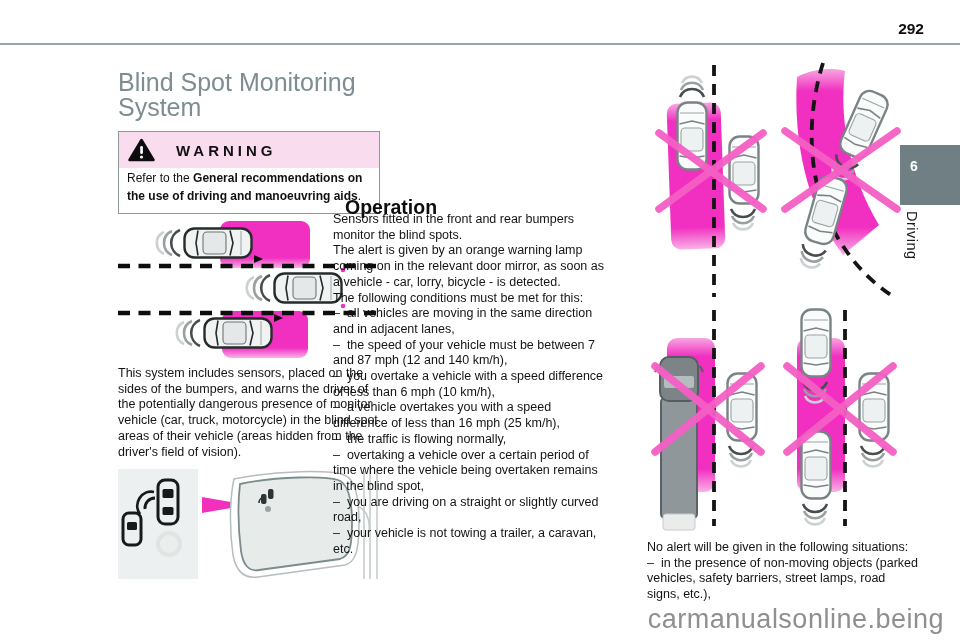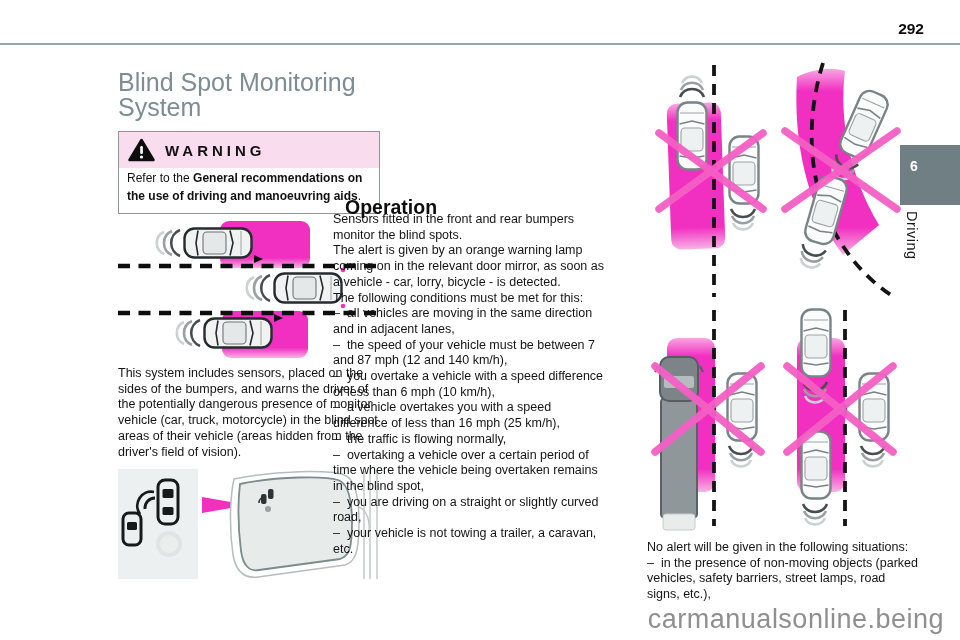--- a/index.html
+++ b/index.html
@@ -18,21 +18,21 @@
   .col1{left:70px;width:268px;margin-left:48px;}
   .col2{left:333px;width:300px;}
   .col3{left:647px;width:315px;}
   .title{position:absolute;top:70px;left:0;margin:0;font-size:25px;line-height:24.5px;
          font-weight:normal;color:#7d8d91;white-space:pre-line;}
   .para{position:absolute;left:0;margin:0;font-size:12.5px;line-height:15.7px;
         white-space:pre-line;color:#141414;}
   .h2{position:absolute;left:0;margin:12px;font-size:19.5px;font-weight:bold;color:#0d0d0d;}
   
   .warnbox{position:absolute;top:131px;left:0;width:260px;border:1px solid #8f9898;background:#fff;}
-  .warnhead{display:flex;align-items:center;gap:10px;background:#f9dcee;padding:5px 9px;height:26px;}
+  .warnhead{display:flex;align-items:center;gap:21px;background:#f9dcee;padding:5px 9px;height:26px;}
   .warnhead .wtxt{font-size:15px;font-weight:bold;letter-spacing:4px;color:#111;}
   .warnbody{padding:1px 6px 8px 8px;font-size:12px;line-height:18px;color:#111;}
   .warnbody b{font-weight:bold;}
   
   .illus{position:absolute;left:0;}
   .dashh{stroke:#0d0d0d;stroke-width:4.5;stroke-dasharray:12 8.5;fill:none;}
   .dashv{stroke:#141414;stroke-width:3.8;stroke-dasharray:11 8;fill:none;}
   .cbody{fill:var(--cb,#f1f3f3);stroke:var(--cs,#262b2b);stroke-width:2.4;}
   .croof{fill:var(--cr,#e4e8e8);stroke:var(--cs2,#6d7474);stroke-width:1.1;}
   .cline{fill:none;stroke:var(--cs,#262b2b);stroke-width:1.6;}

